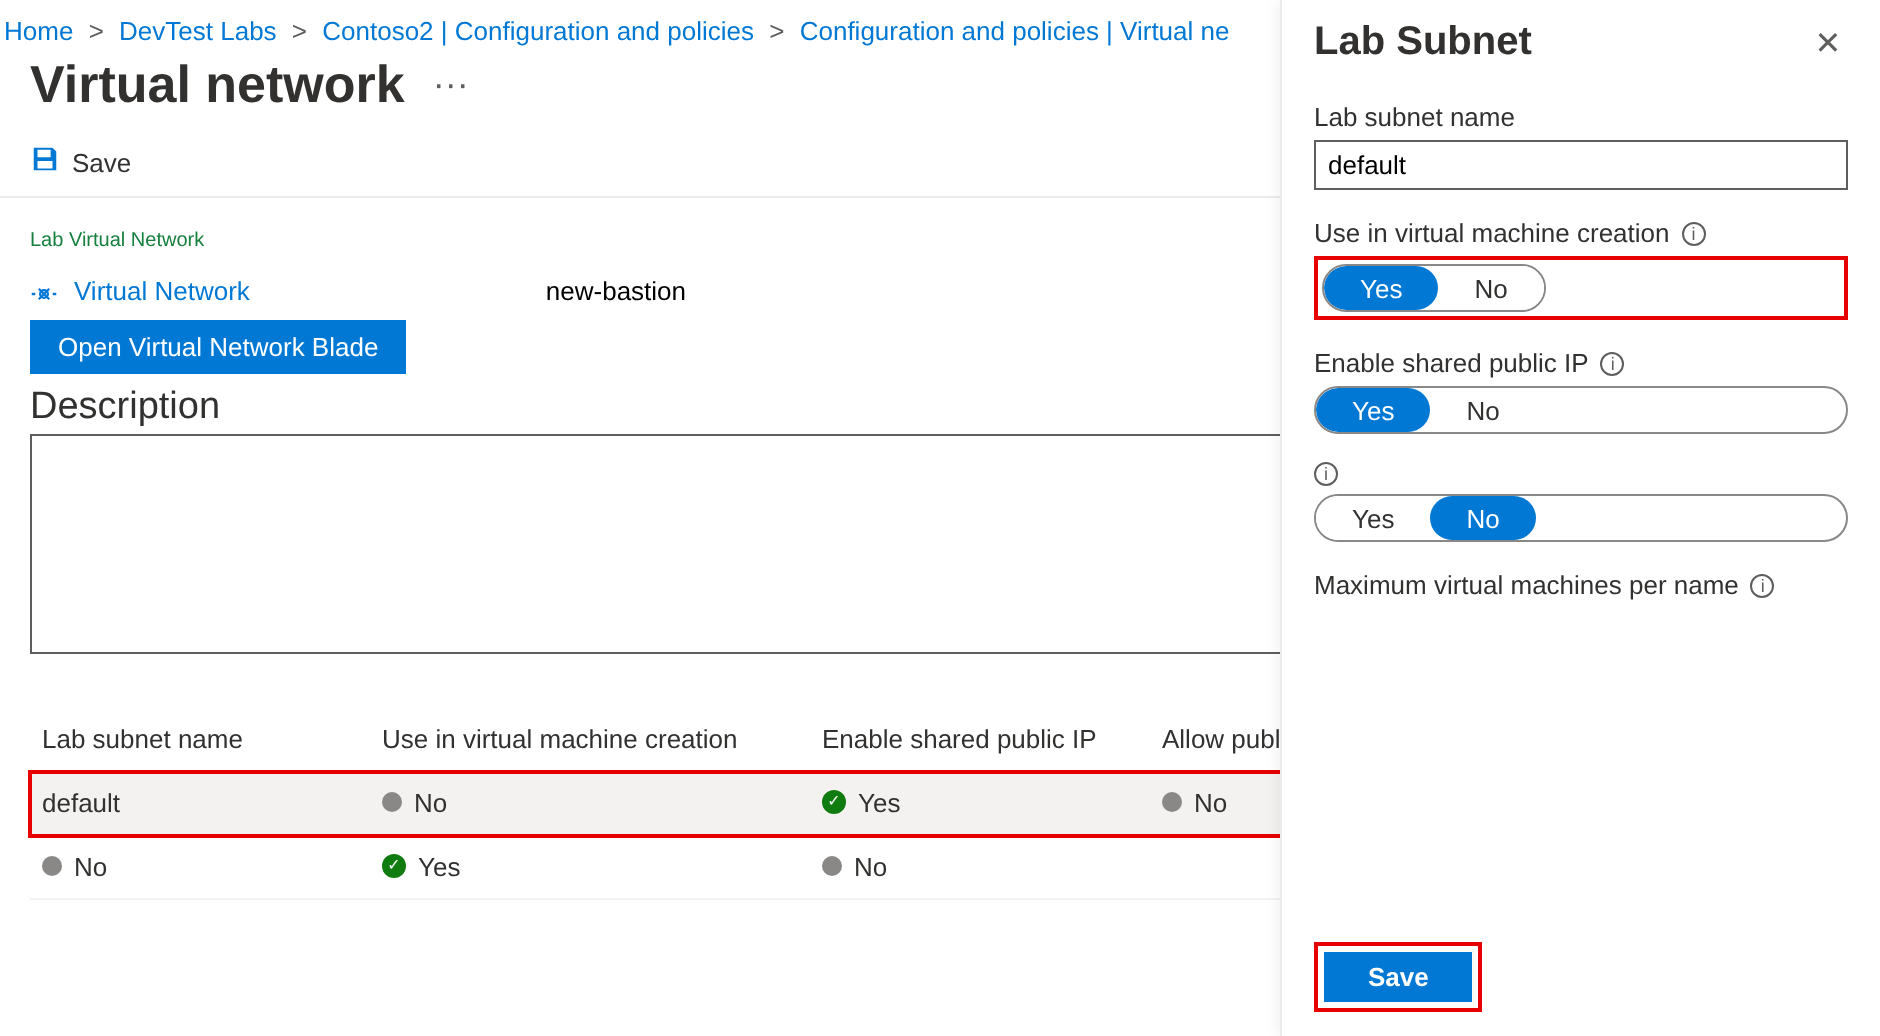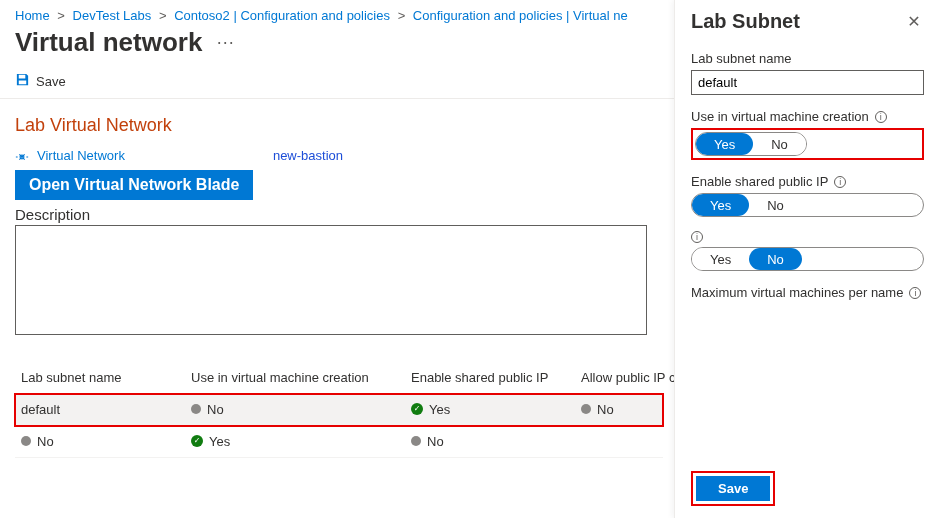--- a/index.html
+++ b/index.html
@@ -1,56 +1,56 @@
 <!DOCTYPE html>
 <html><head>
 <meta charset="utf-8">
 <style>
   * { box-sizing: border-box; margin: 0; padding: 0; }
   body { font-family: "Segoe UI", Arial, sans-serif; font-size: 13px; color: #323130; background: #fff; width: 940px; height: 518px; overflow: hidden; position: relative; }
   a { color: #0078d4; text-decoration: none; }
 
-  .breadcrumb { padding: 8px 15px 4px; font-size: 13px; }
+  .breadcrumb { padding: 8px 2px 4px; font-size: 13px; }
   .breadcrumb a, .breadcrumb span.trail { color: #0078d4; }
   .breadcrumb .sep { margin: 0 4px; color: #605e5c; }
 
   .page-title-row { padding: 0 15px 8px; display: flex; align-items: center; gap: 14px; }
   .page-title { font-size: 26px; font-weight: 600; }
   .ellipsis { font-size: 18px; color: #605e5c; cursor: pointer; }
 
   .toolbar { padding: 6px 15px 8px; border-bottom: 1px solid #edebe9; }
   .toolbar-btn { display: inline-flex; align-items: center; gap: 6px; color: #323130; cursor: pointer; font-size: 13px; }
   .save-ico svg { width: 15px; height: 15px; }
 
   .section { padding: 16px 15px 0; }
-  .section-heading { font-size: 18px; margin-bottom: 12px; color: #c2410c; }
+  .section-heading { font-size: 10px; margin-bottom: 12px; color: #15803d; }
 
   .vn-row { display: flex; align-items: center; gap: 8px; }
   .vn-row .link { color: #0078d4; cursor: pointer; font-size: 13px; }
-  .vn-value { margin-left: 140px; font-size: 13px; color: #1d4ed8; }
-
-  .primary-btn { background: #0078d4; color: #fff; border: none; padding: 6px 14px; font-size: 16px; cursor: pointer; margin-top: 6px; font-weight: 700; }
-
-  .desc-label { margin-top: 6px; font-size: 15px; }
+  .vn-value { margin-left: 140px; font-size: 13px; color: #000000; }
+
+  .primary-btn { background: #0078d4; color: #fff; border: none; padding: 6px 14px; font-size: 13px; cursor: pointer; margin-top: 6px; font-weight: 400; }
+
+  .desc-label { margin-top: 6px; font-size: 19px; }
   .desc-box { width: 632px; height: 110px; border: 1px solid #605e5c; margin-top: 2px; padding: 4px; font-family: inherit; font-size: 13px; resize: none; }
 
   .table { margin-top: 24px; width: 648px; }
   .table-head, .table-row { display: grid; grid-template-columns: 170px 220px 170px 130px; align-items: center; padding: 8px 6px; font-size: 13px; }
   .table-head { border-bottom: 1px solid #edebe9; color: #323130; }
   .table-row { border-bottom: 1px solid #f3f2f1; }
   .table-row.selected { background: #f3f2f1; }
   .hl-red { outline: 2px solid #e60000; outline-offset: -1px; }
 
   .status { display: inline-flex; align-items: center; gap: 6px; }
   .dot-gray { width: 10px; height: 10px; border-radius: 50%; background: #8a8886; display:inline-block; }
   .dot-green { width: 12px; height: 12px; border-radius: 50%; background: #107c10; display:inline-flex; align-items:center; justify-content:center; }
   .dot-green::after { content: "✓"; color:#fff; font-size:8px; line-height:1; }
 
   
-  .panel { position: absolute; top: 0; right: 0; bottom: 0; width: 266px; background: #fff; border-left: 1px solid #edebe9; padding: 10px 16px 12px 16px; display:flex; flex-direction:column; box-shadow: -2px 0 6px rgba(0,0,0,0.05); }
+  .panel { position: absolute; top: 0; right: 0; bottom: 0; width: 300px; background: #fff; border-left: 1px solid #edebe9; padding: 10px 16px 12px 16px; display:flex; flex-direction:column; box-shadow: -2px 0 6px rgba(0,0,0,0.05); }
   .panel-header { display:flex; justify-content:space-between; align-items:center; margin-bottom: 18px; }
   .panel-title { font-size: 20px; font-weight: 600; }
   .close-x { font-size: 16px; color: #605e5c; cursor:pointer; width:20px; text-align:center; }
 
   .field-label { font-size: 13px; margin-bottom: 4px; display:flex; align-items:center; gap:6px; }
   .info-ico { width:12px; height:12px; border:1px solid #605e5c; border-radius:50%; display:inline-flex; align-items:center; justify-content:center; font-size:9px; color:#605e5c; }
   .text-input { width: 100%; border: 1px solid #605e5c; padding: 4px 6px; font-size: 13px; margin-bottom: 14px; }
 
   .toggle-group { display:inline-flex; border:1px solid #8a8886; border-radius: 14px; overflow:hidden; height: 24px; margin-bottom: 14px; }
   .toggle-opt { padding: 0 18px; font-size: 13px; display:flex; align-items:center; cursor:pointer; background:#fff; color:#323130; }

